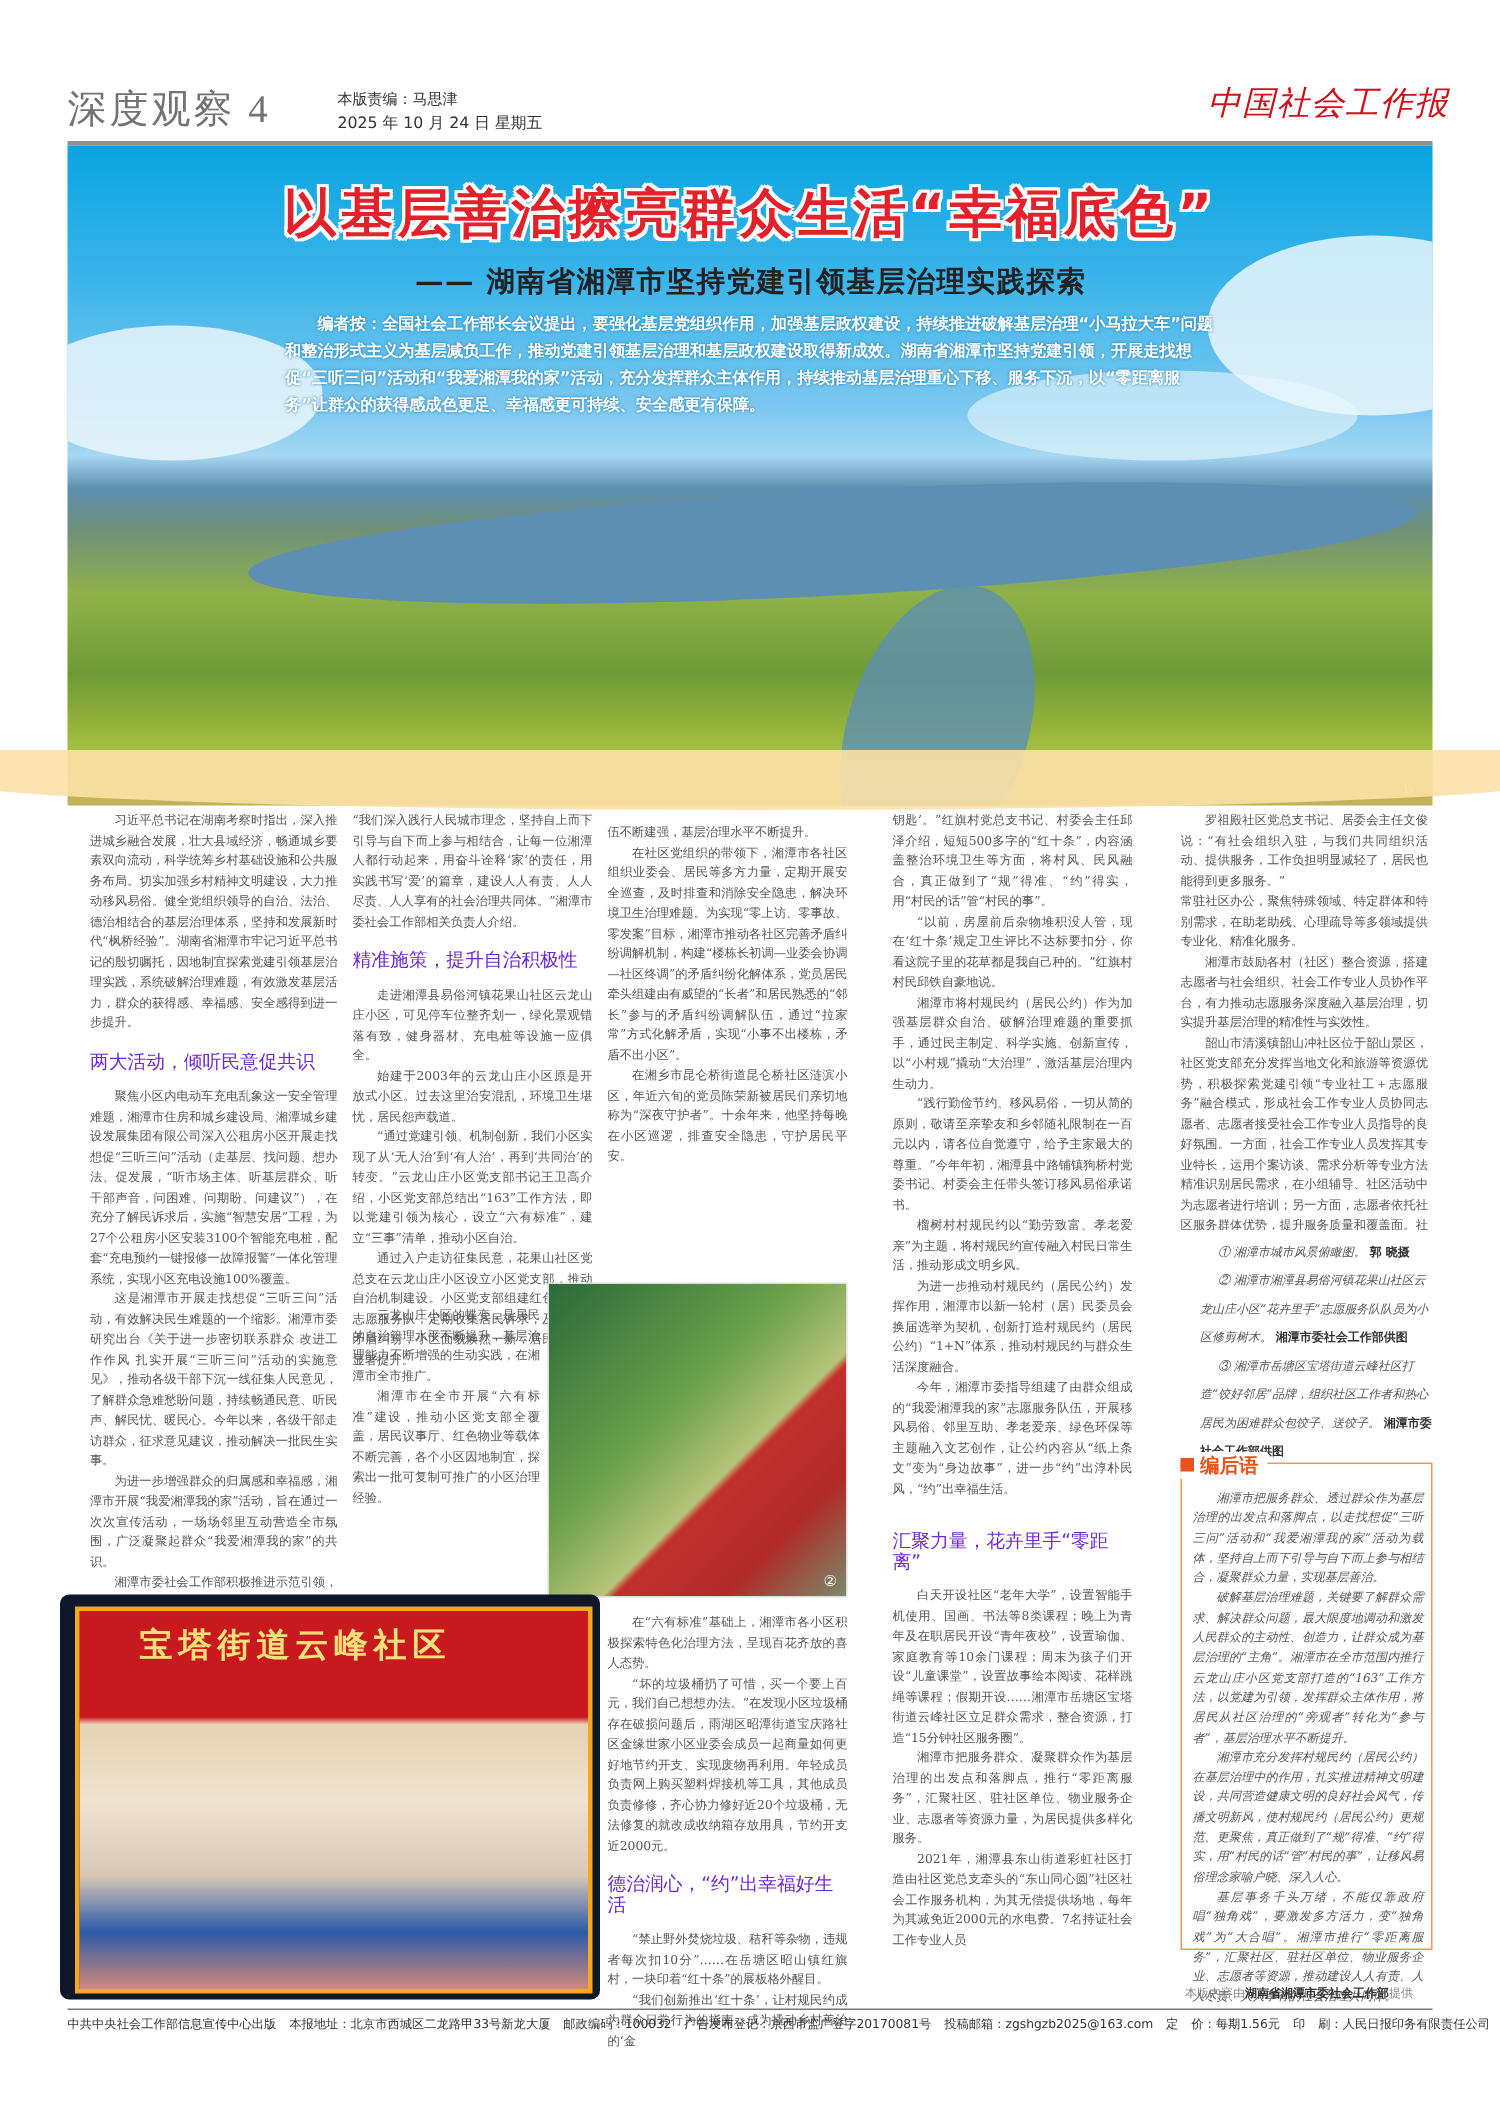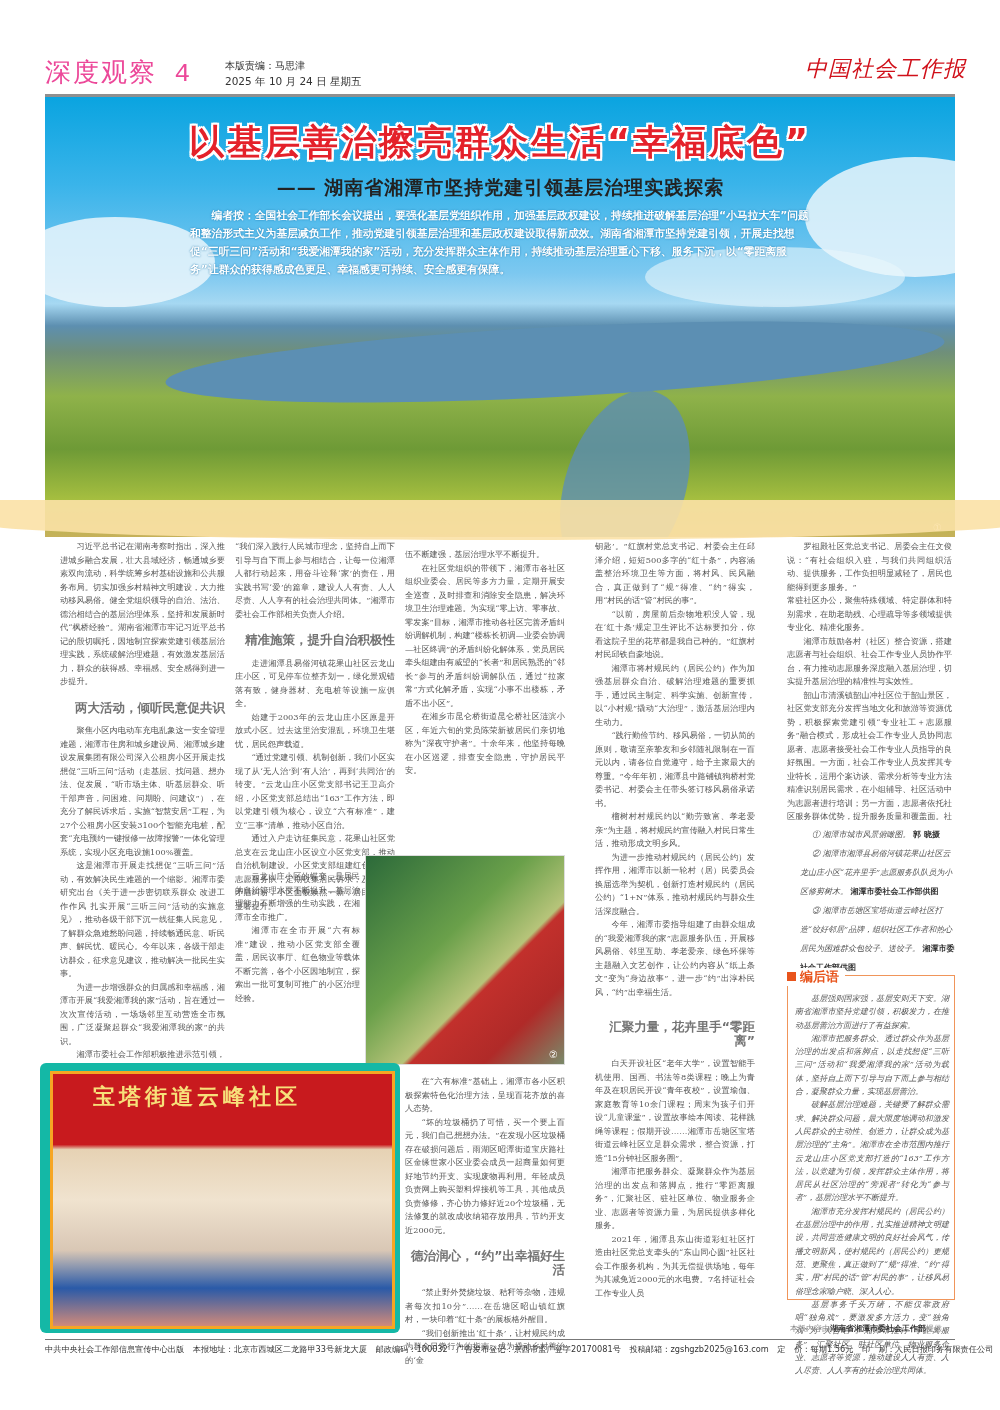--- a/index.html
+++ b/index.html
@@ -1,36 +1,36 @@
 <!DOCTYPE html>
 <html><head>
 <meta charset="utf-8">
 <style>
 *{margin:0;padding:0;box-sizing:border-box;}
 html,body{width:1000px;height:1410px;background:#fff;overflow:hidden;}
 body{position:relative;font-family:"DejaVu Serif",serif;color:#333;}
 .hdr{position:absolute;left:45px;top:55px;width:820px;height:40px;}
-.sec-title{position:absolute;left:0;top:0;font-family:Liberation Mono, monospace;font-size:26px;color:#ec4899;letter-spacing:2px;}
+.sec-title{position:absolute;left:0;top:0;font-family:Liberation Serif, serif;font-size:26px;color:#737373;letter-spacing:2px;}
 .ed{position:absolute;left:180px;top:4px;font-family:"DejaVu Sans",sans-serif;font-size:10px;color:#333;}
 .date{position:absolute;left:180px;top:20px;font-family:"DejaVu Sans",sans-serif;font-size:10.5px;color:#333;}
 .masthead{position:absolute;left:805px;top:54px;font-family:"DejaVu Serif",serif;font-size:22px;color:#d0101a;font-style:italic;letter-spacing:1px;}
 .grayline{position:absolute;left:45px;top:94px;width:910px;height:3px;background:#8f8f8f;}
 .hero{position:absolute;left:45px;top:97px;width:910px;height:440px;background:linear-gradient(#0aa4e0 0%,#3ab4ea 20%,#7cc8f0 40%,#a6d8f2 47%,#5d8fb0 52%,#6f8f7a 58%,#8fb24a 68%,#6e9a36 80%,#a8c040 92%,#c6b05a 100%);overflow:hidden;}
 .cloud{position:absolute;background:#eaf6fc;border-radius:50%;opacity:.85;}
 .river{position:absolute;background:#5c8fb3;border-radius:50%;}
 .title{position:absolute;left:0;width:910px;top:22px;text-align:center;font-family:"DejaVu Sans",sans-serif;font-weight:bold;font-size:35px;color:#e4212a;letter-spacing:3px;text-shadow:2px 0 #fff,-2px 0 #fff,0 2px #fff,0 -2px #fff,2px 2px #fff,-2px -2px #fff,2px -2px #fff,-2px 2px #fff;}
 .subtitle{position:absolute;left:0;width:911px;top:78px;text-align:center;font-family:"DejaVu Serif",serif;font-weight:bold;font-size:19px;color:#222;letter-spacing:1px;}
 .intro{position:absolute;left:145px;top:110px;width:620px;font-family:"DejaVu Sans",sans-serif;font-weight:bold;font-size:10.8px;line-height:18px;color:#fff;text-indent:2em;text-shadow:0 0 2px #1a73a8;}
 .photo-num{position:absolute;font-family:"DejaVu Sans",sans-serif;font-size:10px;color:#fff;}
 .wave{position:absolute;left:-40px;top:510px;width:1080px;height:60px;background:#fbe1a6;border-radius:0 0 50% 50%;}
 .col{position:absolute;font-size:8.2px;line-height:13.5px;color:#555;text-align:justify;}
 .col p{text-indent:2em;margin-bottom:0;}
-.head2{font-family:"DejaVu Sans",sans-serif;font-weight:bold;font-size:12.5px;color:#737373;text-align:right;margin:12px 0 10px;text-indent:0!important;}
+.head2{font-family:"DejaVu Sans",sans-serif;font-weight:normal;font-size:12.5px;color:#6d28d9;text-align:left;margin:12px 0 10px;text-indent:0!important;}
 .photo2{position:absolute;left:365px;top:855px;width:200px;height:210px;background:linear-gradient(135deg,#2c6a3a,#6aa04a 40%,#b7c47a 60%,#c2302c 62%,#b02a28 80%,#7a8a6a);border:1px solid #ddd;}
-.photo3{position:absolute;left:40px;top:1063px;width:360px;height:270px;background:#14b8a6;border-radius:6px;overflow:hidden;}
+.photo3{position:absolute;left:40px;top:1063px;width:360px;height:270px;background:#0f172a;border-radius:6px;overflow:hidden;}
 .p3inner{position:absolute;left:10px;top:8px;width:345px;height:258px;background:linear-gradient(#c81a1e 0%,#c81a1e 28%,#e6d2b4 30%,#f0e3cf 50%,#d9c7b5 70%,#2a5aa8 85%,#d08a7a 100%);border:3px solid #f6a623;}
 .banner-text{position:absolute;left:40px;top:8px;font-family:"DejaVu Sans",sans-serif;font-weight:bold;font-size:22px;color:#f7e07a;letter-spacing:4px;}
 .afterword{position:absolute;left:787px;top:975px;width:168px;height:325px;border:1px solid #f0955a;}
 .aw-title{position:absolute;left:787px;top:968px;font-family:"DejaVu Sans",sans-serif;font-weight:bold;font-size:13px;color:#e8541c;background:#fff;padding:0 6px 0 0;}
 .aw-sq{display:inline-block;width:9px;height:9px;background:#e8541c;margin-right:4px;}
 .aw-body{position:absolute;left:795px;top:992px;width:154px;font-size:8px;line-height:13.3px;color:#555;font-style:italic;text-align:justify;}
 .aw-body p{text-indent:2em;}
 .captions{position:absolute;left:800px;top:825px;width:155px;font-size:8px;line-height:19px;color:#555;font-style:italic;}
 .captions p{text-indent:1.5em;}
 .credit{font-family:"DejaVu Sans",sans-serif;font-weight:bold;color:#333;font-style:normal;}
@@ -135,21 +135,20 @@
 
 <div class="captions">
   <p><span>① 湘潭市城市风景俯瞰图。</span> <span class="credit">郭 晓摄</span></p>
   <p><span>② 湘潭市湘潭县易俗河镇花果山社区云龙山庄小区“花卉里手”志愿服务队队员为小区修剪树木。</span> <span class="credit">湘潭市委社会工作部供图</span></p>
   <p><span>③ 湘潭市岳塘区宝塔街道云峰社区打造“饺好邻居”品牌，组织社区工作者和热心居民为困难群众包饺子、送饺子。</span> <span class="credit">湘潭市委社会工作部供图</span></p>
 </div>
 
 <div class="afterword"></div>
 <div class="aw-title"><span class="aw-sq"></span><span>编后语</span></div>
 <div class="aw-body">
-  <p>基层强则国家强，基层安则天下安。湖南省湘潭市坚持党建引领，积极发力，在推动基层善治方面进行了有益探索。</p>
   <p>湘潭市把服务群众、透过群众作为基层治理的出发点和落脚点，以走找想促“三听三问”活动和“我爱湘潭我的家”活动为载体，坚持自上而下引导与自下而上参与相结合，凝聚群众力量，实现基层善治。</p>
   <p>破解基层治理难题，关键要了解群众需求、解决群众问题，最大限度地调动和激发人民群众的主动性、创造力，让群众成为基层治理的“主角”。湘潭市在全市范围内推行云龙山庄小区党支部打造的“163”工作方法，以党建为引领，发挥群众主体作用，将居民从社区治理的“旁观者”转化为“参与者”，基层治理水平不断提升。</p>
   <p>湘潭市充分发挥村规民约（居民公约）在基层治理中的作用，扎实推进精神文明建设，共同营造健康文明的良好社会风气，传播文明新风，使村规民约（居民公约）更规范、更聚焦，真正做到了“规”得准、“约”得实，用“村民的话”管“村民的事”，让移风易俗理念家喻户晓、深入人心。</p>
   <p>基层事务千头万绪，不能仅靠政府唱“独角戏”，要激发多方活力，变“独角戏”为“大合唱”。湘潭市推行“零距离服务”，汇聚社区、驻社区单位、物业服务企业、志愿者等资源，推动建设人人有责、人人尽责、人人享有的社会治理共同体。</p>
 </div>
 
 <div class="source"><span>本版内容由</span><b>湖南省湘潭市委社会工作部</b><span>提供</span></div>
 
 <div class="footline"></div>
 <div class="footer">中共中央社会工作部信息宣传中心出版   本报地址：北京市西城区二龙路甲33号新龙大厦   邮政编码：100032   广告发布登记：京西市监广登字20170081号   投稿邮箱：zgshgzb2025@163.com   定 价：每期1.56元   印 刷：人民日报印务有限责任公司</div>

